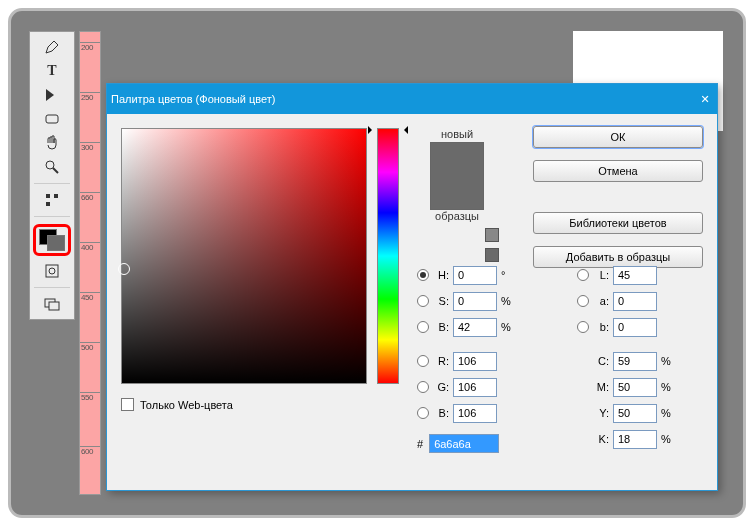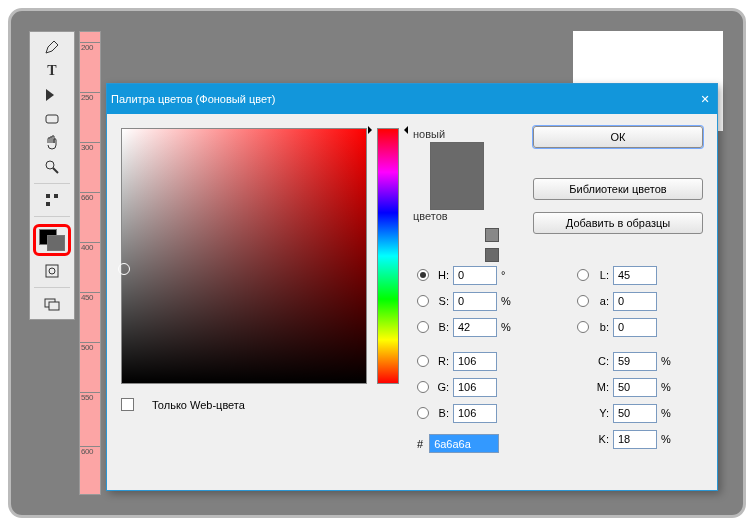--- a/index.html
+++ b/index.html
@@ -21,38 +21,38 @@
 .titlebar .title{flex:1}
 .titlebar .close{width:40px;height:30px;display:flex;align-items:center;justify-content:center;margin-right:-12px;cursor:pointer}
 .dlg-body{position:relative;padding:14px;height:378px}
 .field{position:absolute;left:14px;top:14px;width:246px;height:256px;border:1px solid #888;background:linear-gradient(to bottom,rgba(0,0,0,0) 0%,#000 100%),linear-gradient(to right,#fff 0%,#ff0000 100%)}
 .field .cursor{position:absolute;left:2px;top:140px;width:12px;height:12px;border:1px solid #fff;border-radius:50%;transform:translate(-50%,-50%)}
 .huebar{position:absolute;left:270px;top:14px;width:22px;height:256px;background:linear-gradient(to bottom,#ff0000 0%,#ff00ff 17%,#0000ff 33%,#00ffff 50%,#00ff00 67%,#ffff00 83%,#ff0000 100%);border:1px solid #888}
 .huebar .ind{position:absolute;top:-3px;left:-6px;right:-6px;height:6px}
 .huebar .ind:before,.huebar .ind:after{content:"";position:absolute;top:0;border:4px solid transparent}
 .huebar .ind:before{left:-4px;border-left-color:#000}
 .huebar .ind:after{right:-4px;border-right-color:#000}
-.preview{position:absolute;left:306px;top:14px;width:88px;text-align:left}
+.preview{position:absolute;left:306px;top:14px;width:88px;text-align:center}
 .preview .lbl{font-size:11px;color:#333;margin-bottom:2px}
 .preview .box{width:54px;height:68px;margin:0 auto;border:1px solid #666}
 .preview .box .half{height:50%;background:#6a6a6a}
 .preview .cube{display:inline-block;width:14px;height:14px;background:#888;border:1px solid #555;margin:2px}
 .btns{position:absolute;right:14px;top:12px;width:170px;display:flex;flex-direction:column;gap:12px}
 .btn{height:22px;border:1px solid #8a8a8a;border-radius:3px;background:linear-gradient(#fdfdfd,#e4e4e4);text-align:center;line-height:20px;cursor:pointer;font-size:11px}
 .btn.def{box-shadow:0 0 0 1px #77aaff}
 .inputs{position:absolute;left:310px;top:148px;right:14px}
 .row{display:flex;align-items:center;height:26px}
 .col1{width:160px;display:flex;align-items:center;gap:4px}
 .col2{width:125px;display:flex;align-items:center;gap:4px}
 .radio{width:12px;height:12px;border:1px solid #777;border-radius:50%;background:#fff;display:inline-flex;align-items:center;justify-content:center}
 .radio.on:after{content:"";width:6px;height:6px;background:#333;border-radius:50%}
 .lbl2{width:16px;text-align:right}
 .num{width:44px;height:19px;border:1px solid #7a9ac0;background:#fff;padding:0 4px;text-align:left;font-size:11px}
 .unit{width:14px}
-.webonly{position:absolute;left:14px;top:284px;display:flex;align-items:center;gap:18px}
+.webonly{position:absolute;left:14px;top:284px;display:flex;align-items:center;gap:6px}
 .cb{width:13px;height:13px;border:1px solid #777;background:#fff}
 .hexrow{position:absolute;left:310px;top:320px;display:flex;align-items:center;gap:6px}
 .hex{width:70px;height:19px;border:1px solid #7a9ac0;background:#3399ff;color:#fff;padding:0 4px;font-size:11px}
 </style>
 </head>
 <body>
 
 <div class="frame">
   <div class="toolbar">
     <div class="tool">
@@ -139,28 +139,29 @@
       </div>
       <div class="huebar">
         <div class="ind"></div>
       </div>
       <div class="preview">
         <div class="lbl">новый</div>
         <div class="box">
           <div class="half"></div>
           <div class="half"></div>
         </div>
-        <div class="lbl">цветов</div>
+        <div class="lbl">образцы</div>
         <div style="text-align:right;margin-top:4px">
           <span class="cube"></span><br>
           <span class="cube" style="background:#6a6a6a"></span>
         </div>
       </div>
       <div class="btns">
         <div class="btn def">ОК</div>
+        <div class="btn">Отмена</div>
         <div style="height:6px"></div>
         <div class="btn">Библиотеки цветов</div>
         <div class="btn">Добавить в образцы</div>
       </div>
 
       <div class="inputs">
         <div class="row">
           <div class="col1">
               <span class="radio on"></span>
               <span class="lbl2">H:</span>

